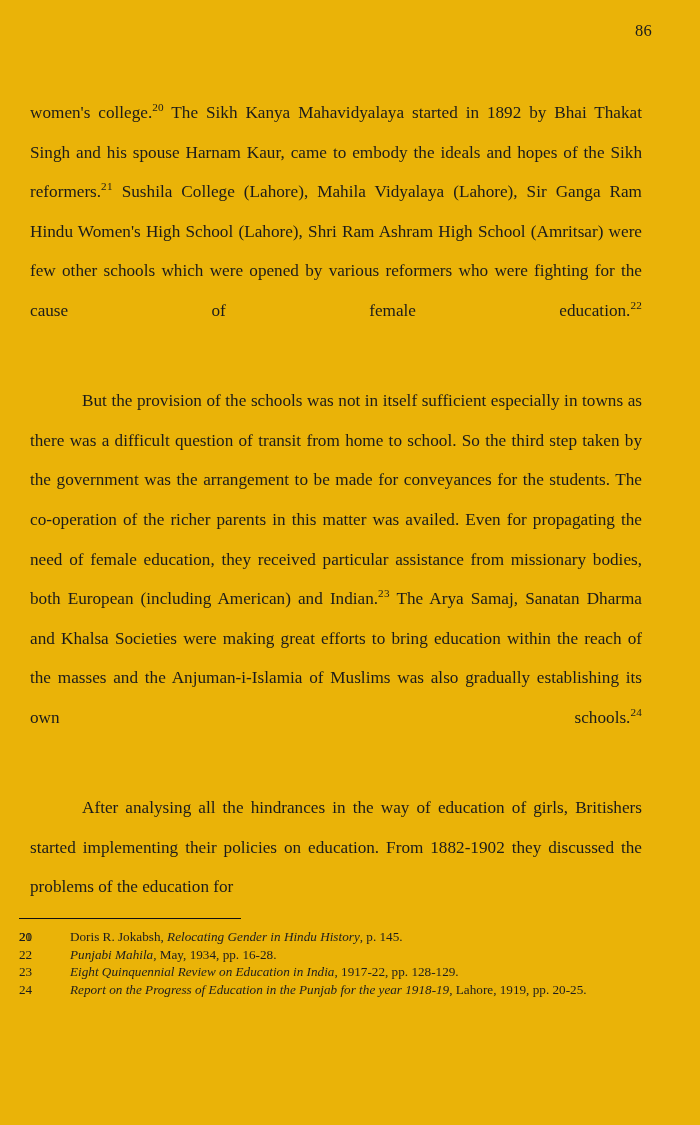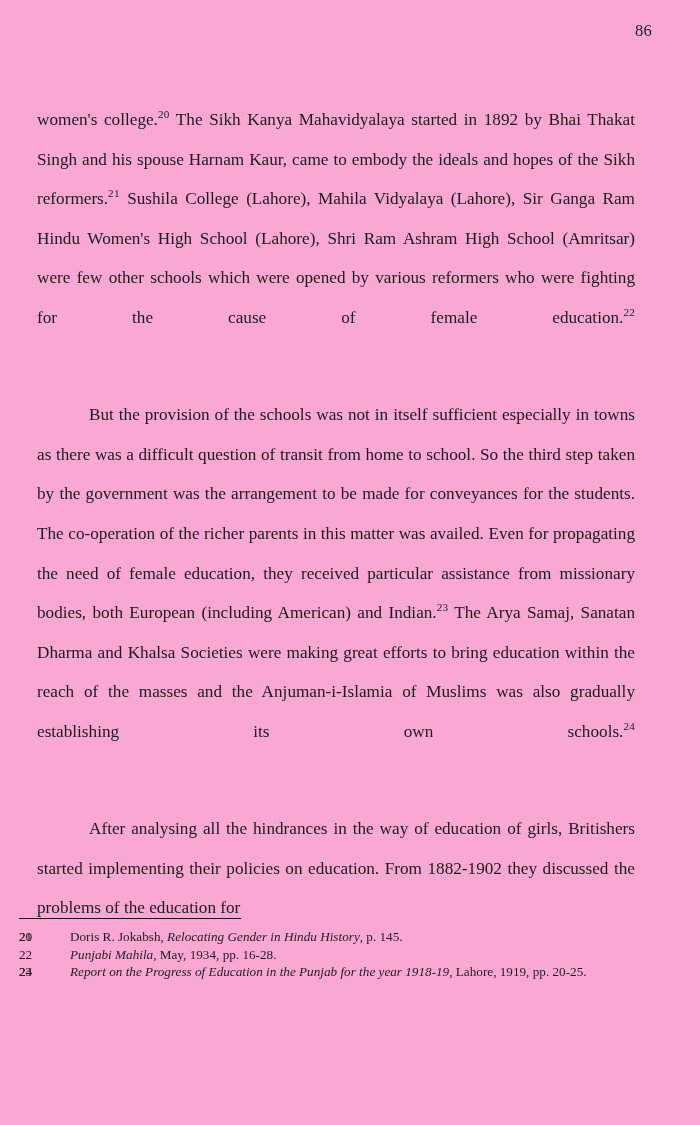--- a/index.html
+++ b/index.html
@@ -15,21 +15,21 @@
     font-family: "Liberation Serif", "DejaVu Serif", serif;
     color: #1a1a1a;
     overflow: hidden;
   }
 
   .page {
     position: absolute;
     left: 0; top: 0;
     width: 700px;
     height: 1125px;
-    background: #f9a8d4;
+    background: #eab308;
   }
 
   
   .folio-row {
     position: absolute;
     top: 22px;
     left: 19px;
     width: 633px;
     text-align: right;
   }
@@ -42,21 +42,21 @@
 
   
   .body-block {
     position: absolute;
     top: 82px;
     left: 19px;
     width: 634px;
   }
 
   p.para {
-    margin: 18px;
+    margin: 11px;
     font-size: 17.2px;
     line-height: 39.6px;
     text-align: justify;
     text-justify: inter-word;
     color: #1b1b1b;
     -webkit-font-smoothing: antialiased;
   }
   p.para.indent {
     text-indent: 52px;
   }
@@ -138,20 +138,21 @@
       <li class="fn-item">
         <span class="fn-num">21</span>
         <span class="fn-text">Doris R. Jokabsh, <i>Relocating Gender in Hindu History</i>, p. 145.</span>
       </li>
       <li class="fn-item">
         <span class="fn-num">22</span>
         <span class="fn-text"><i>Punjabi Mahila</i>, May, 1934, pp. 16-28.</span>
       </li>
       <li class="fn-item">
         <span class="fn-num">23</span>
+        <span class="fn-text"><i>Eight Quinquennial Review on Education in India</i>, 1917-22, pp. 128-129.</span>
       </li>
       <li class="fn-item">
         <span class="fn-num">24</span>
         <span class="fn-text"><i>Report on the Progress of Education in the Punjab for the year 1918-19</i>, Lahore, 1919, pp. 20-25.</span>
       </li>
     </ul>
   </div>
 
 </div>
 

